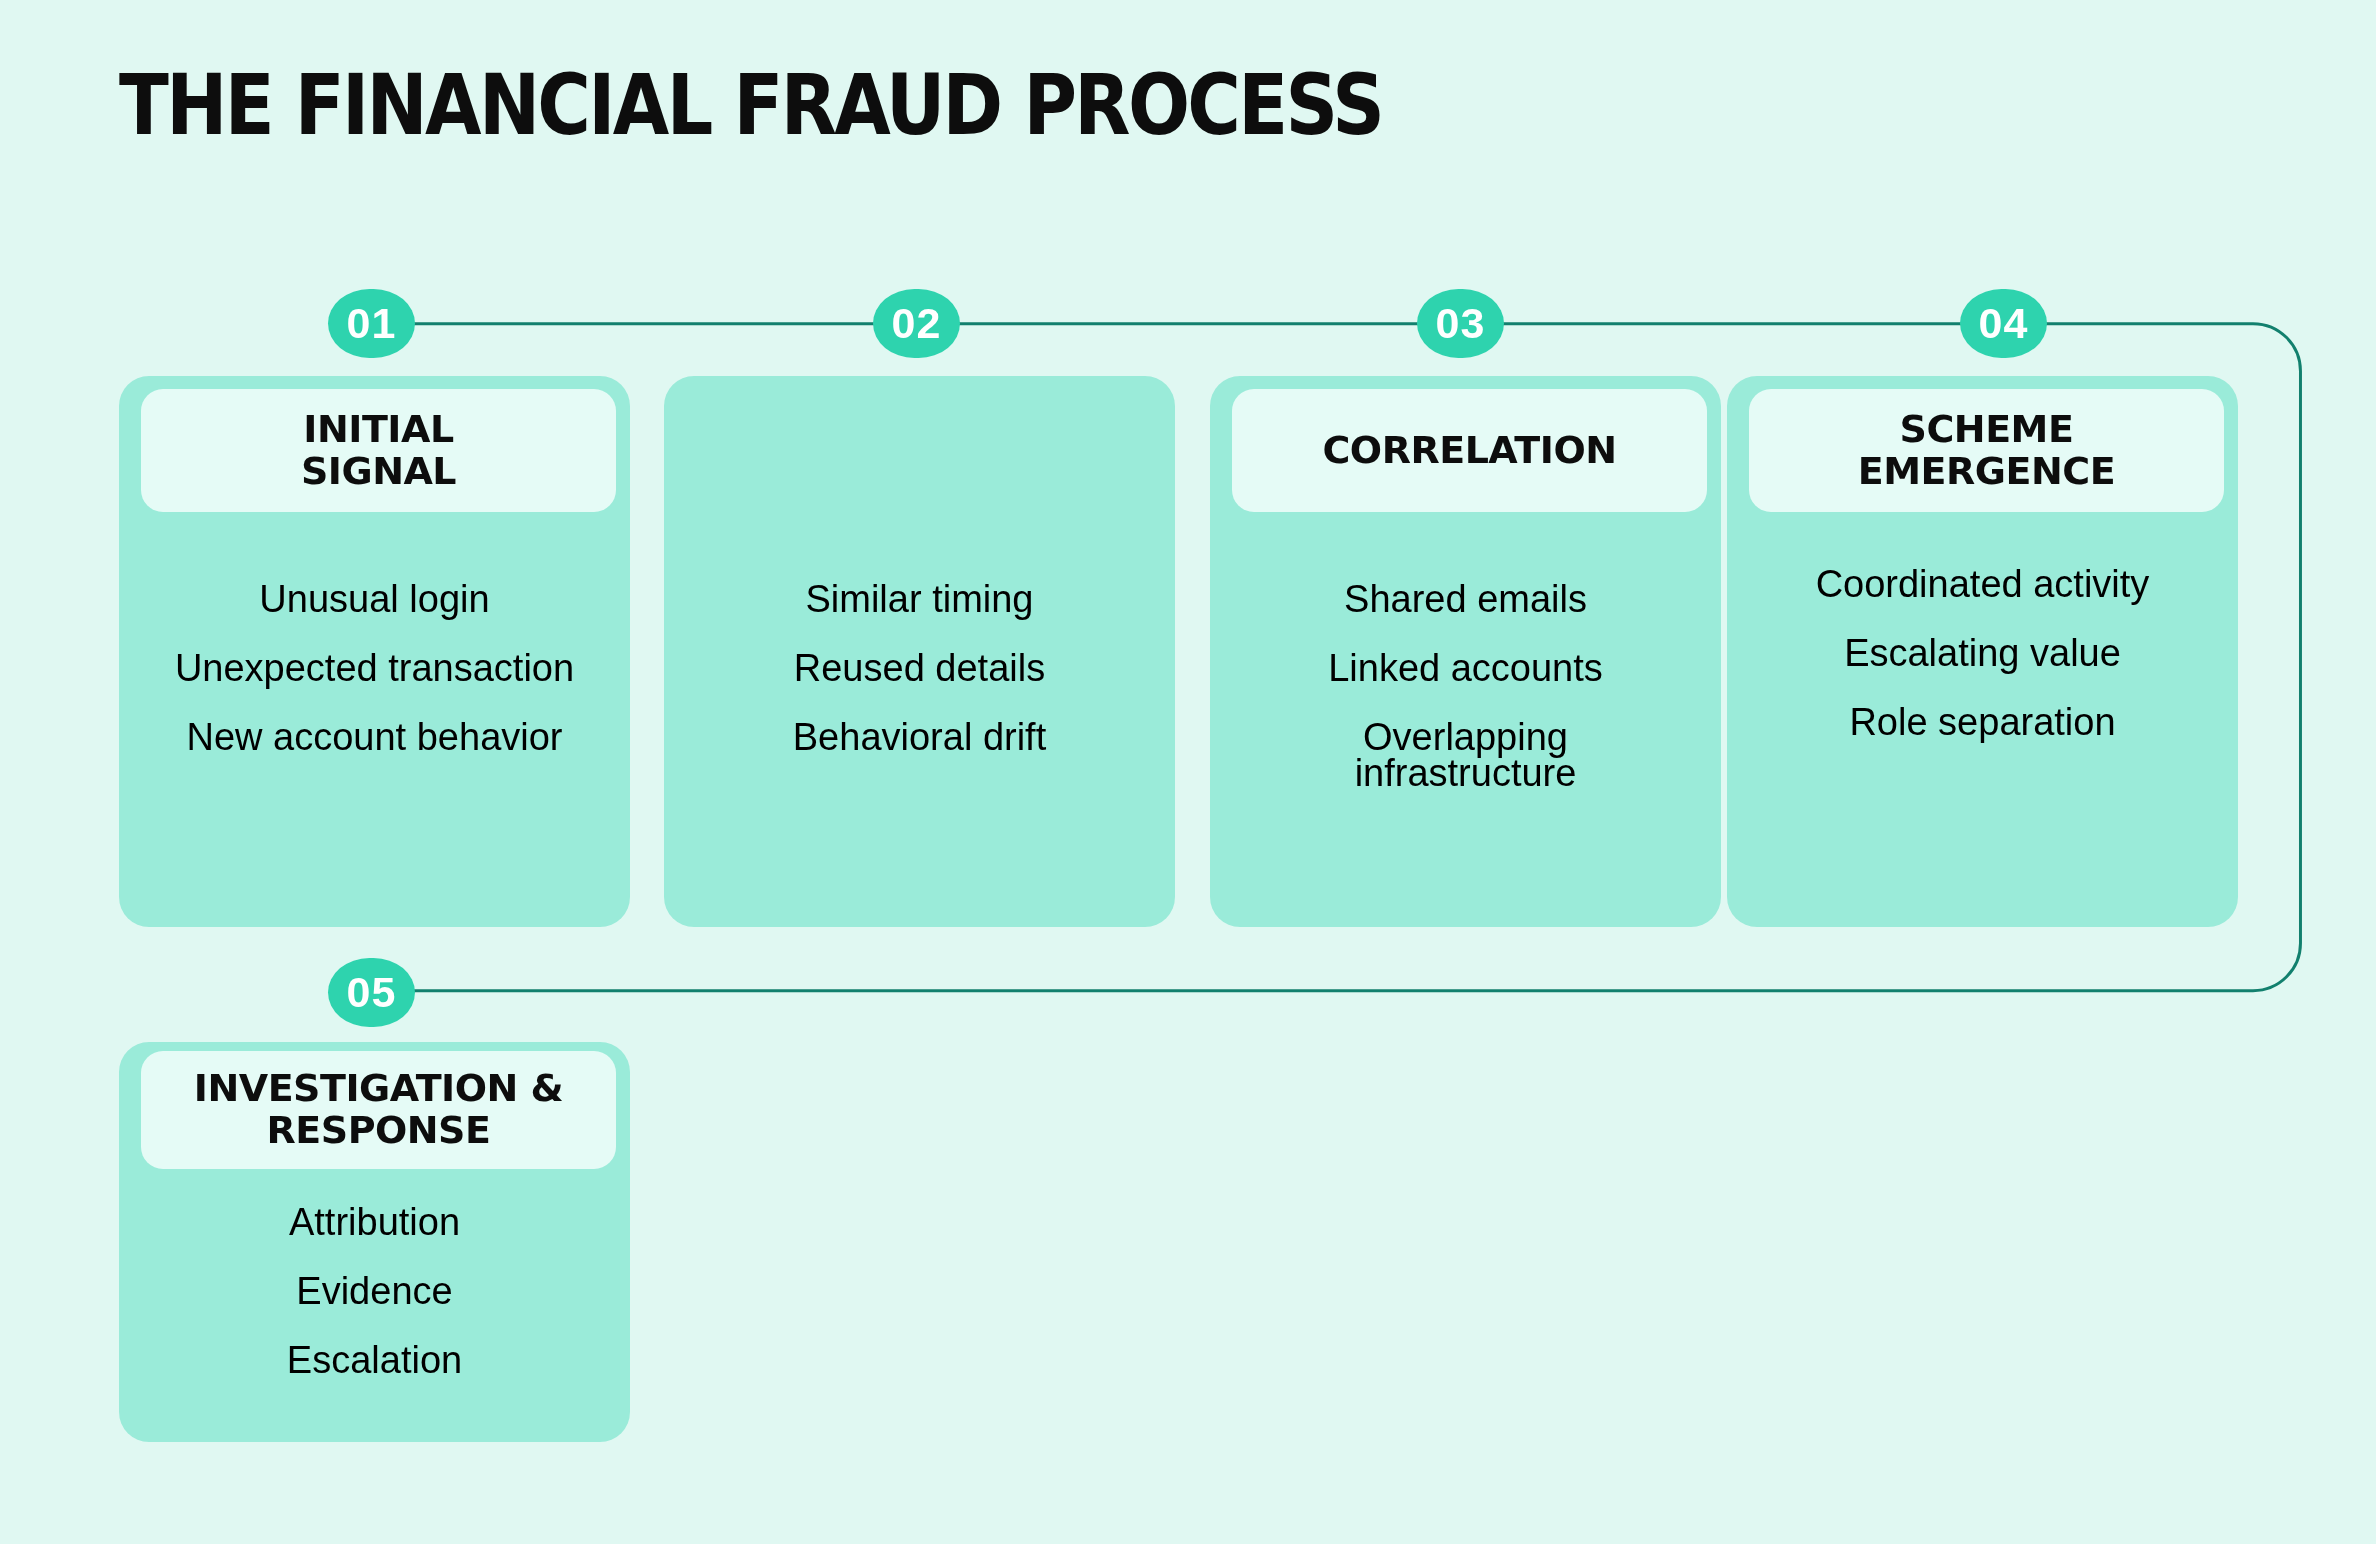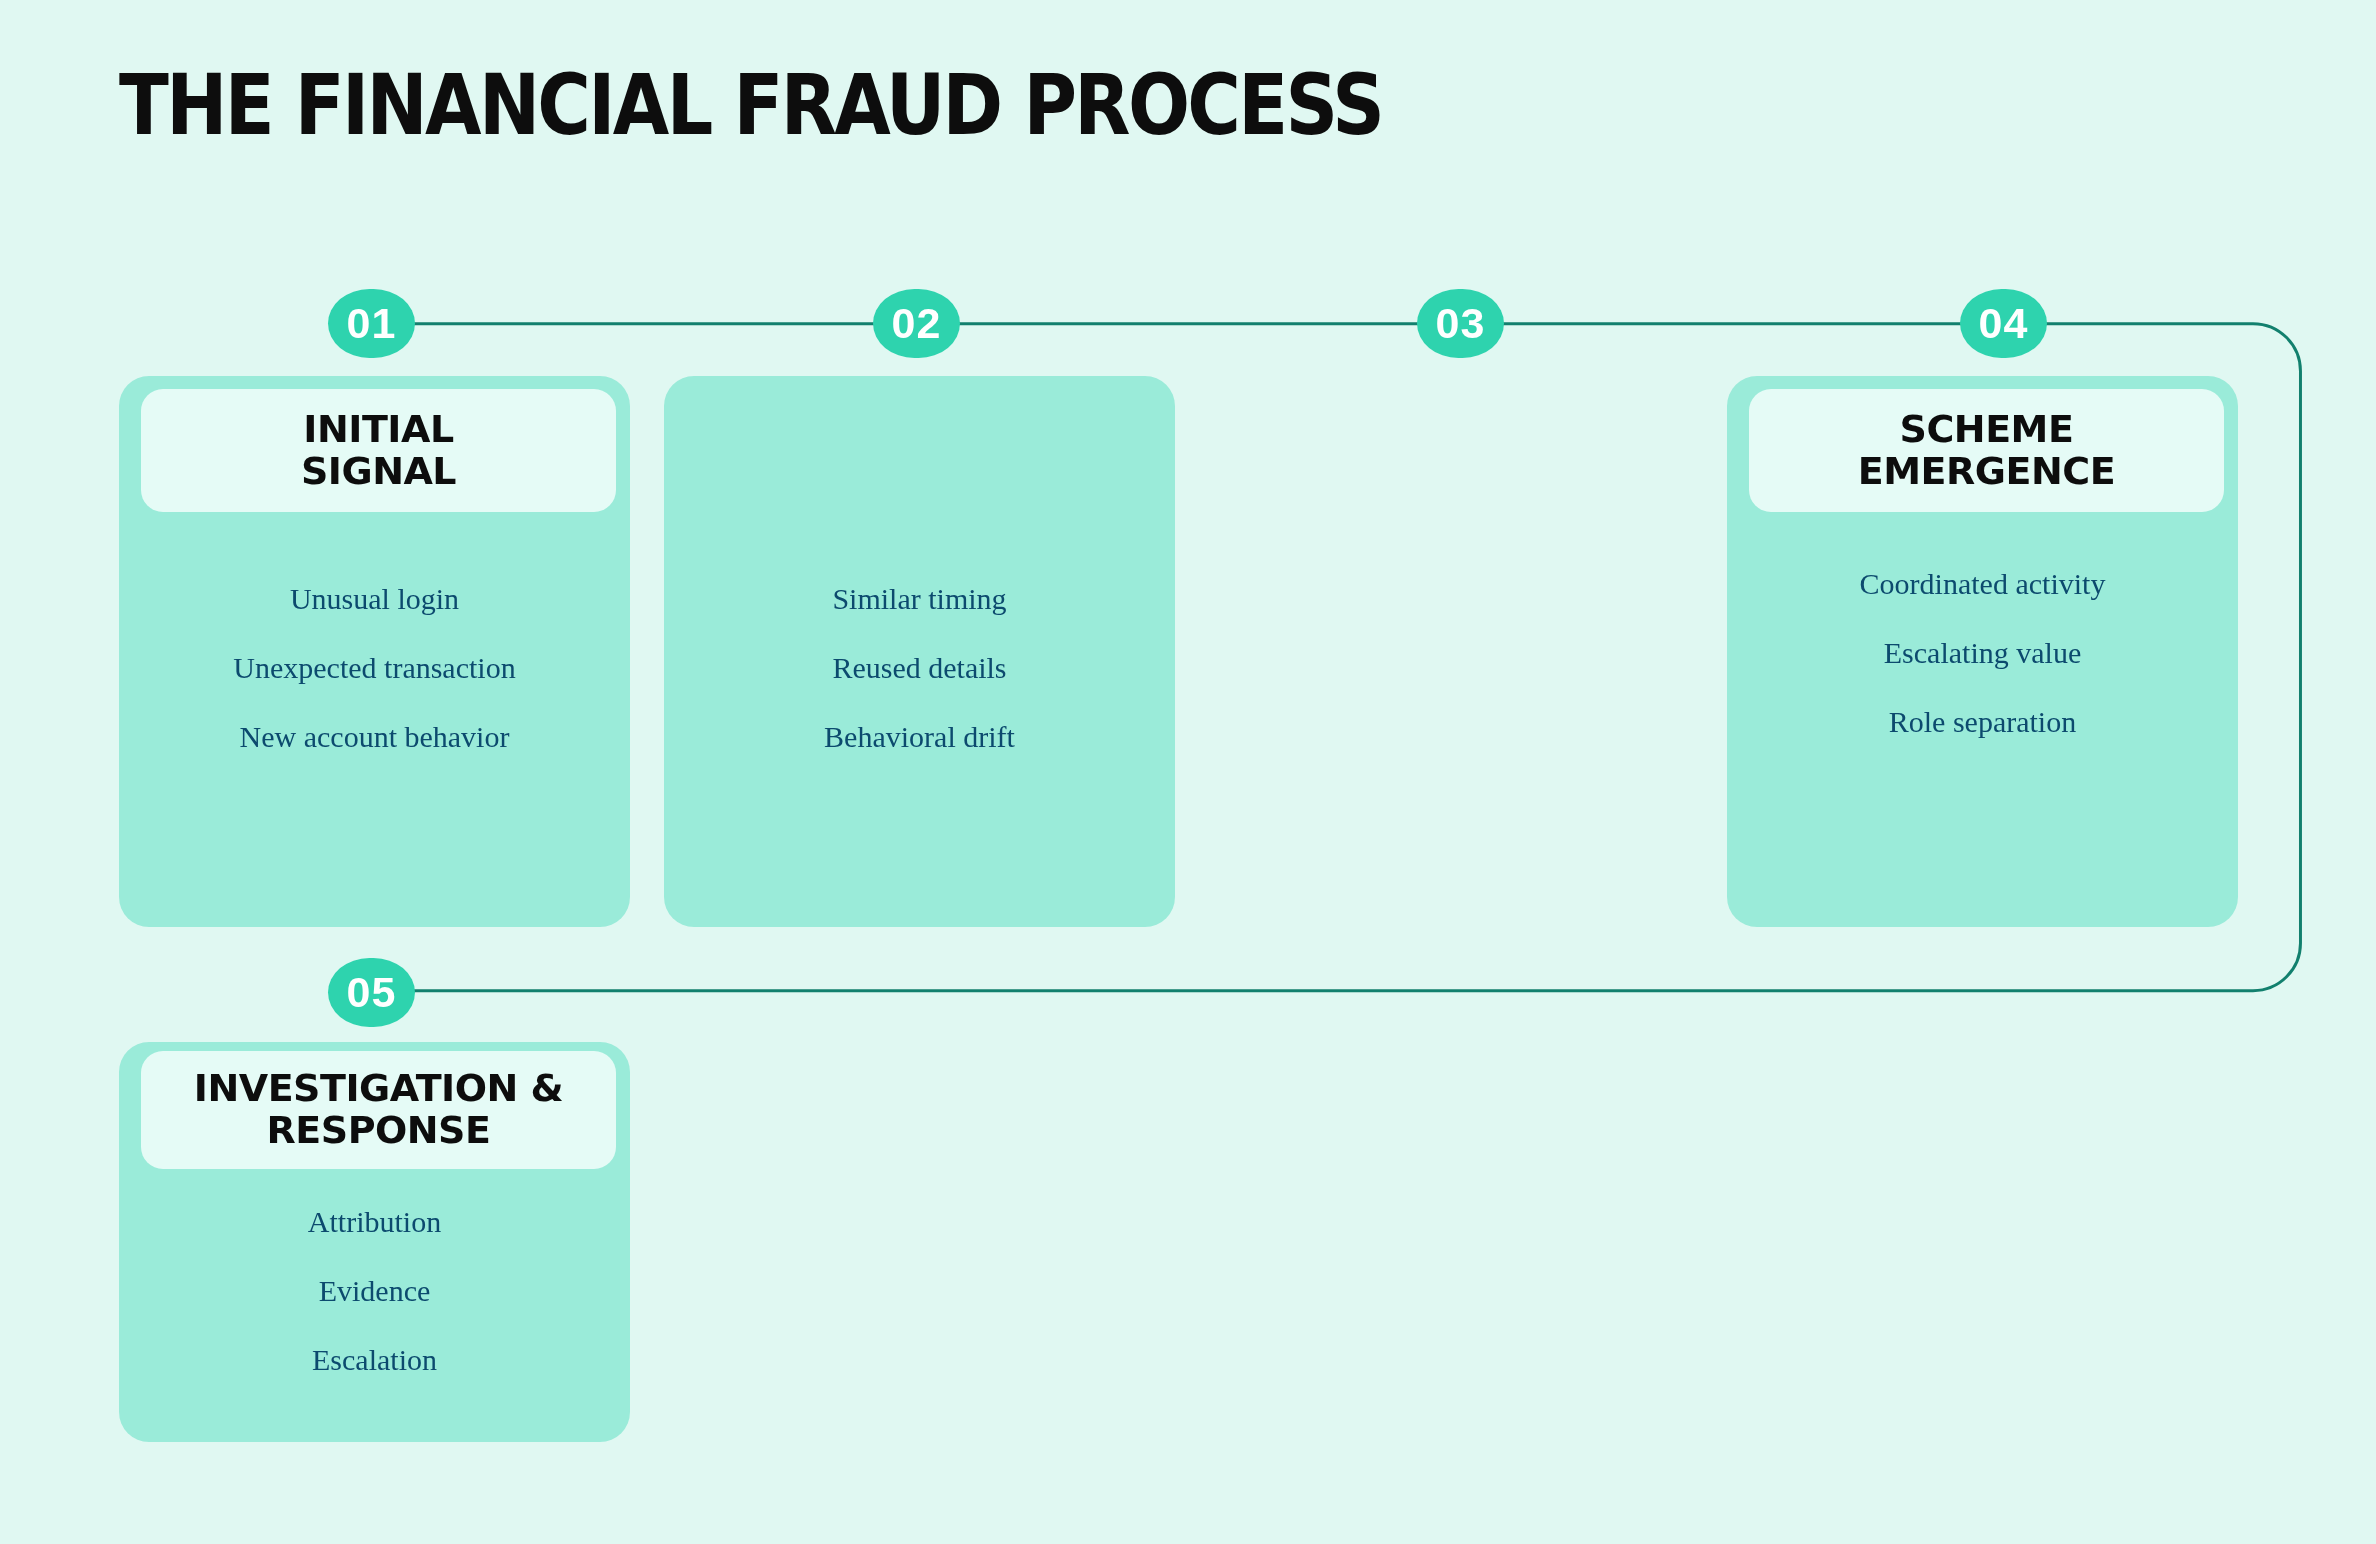--- a/index.html
+++ b/index.html
@@ -90,24 +90,24 @@
     left: 0; right: 0;
     top: 205px;
     display: flex;
     flex-direction: column;
     align-items: center;
     row-gap: 33px;
   }
   .card-4 .card-body { top: 190px; }
   .card-5 .card-body { top: 162px; }
   .card-item {
-    font-family: Liberation Serif, serif;
-    font-size: 30px;
+    font-family: Liberation Sans, sans-serif;
+    font-size: 38px;
     line-height: 36px;
-    color: #0c4a6e;
+    color: #000000;
     text-align: center;
     white-space: pre-line;
   }
 </style>
 </head>
 <body>
 
 <div class="canvas">
 
   <div class="page-title">THE FINANCIAL FRAUD PROCESS</div>
@@ -143,20 +143,29 @@
   </section>
 
   <section class="card card-2">
     <div class="card-body">
       <div class="card-item">Similar timing</div>
       <div class="card-item">Reused details</div>
       <div class="card-item">Behavioral drift</div>
     </div>
   </section>
 
+  <section class="card card-3">
+    <div class="card-header">CORRELATION</div>
+    <div class="card-body">
+      <div class="card-item">Shared emails</div>
+      <div class="card-item">Linked accounts</div>
+      <div class="card-item">Overlapping
+infrastructure</div>
+    </div>
+  </section>
 
   <section class="card card-4">
     <div class="card-header">SCHEME
 EMERGENCE</div>
     <div class="card-body">
       <div class="card-item">Coordinated activity</div>
       <div class="card-item">Escalating value</div>
       <div class="card-item">Role separation</div>
     </div>
   </section>

